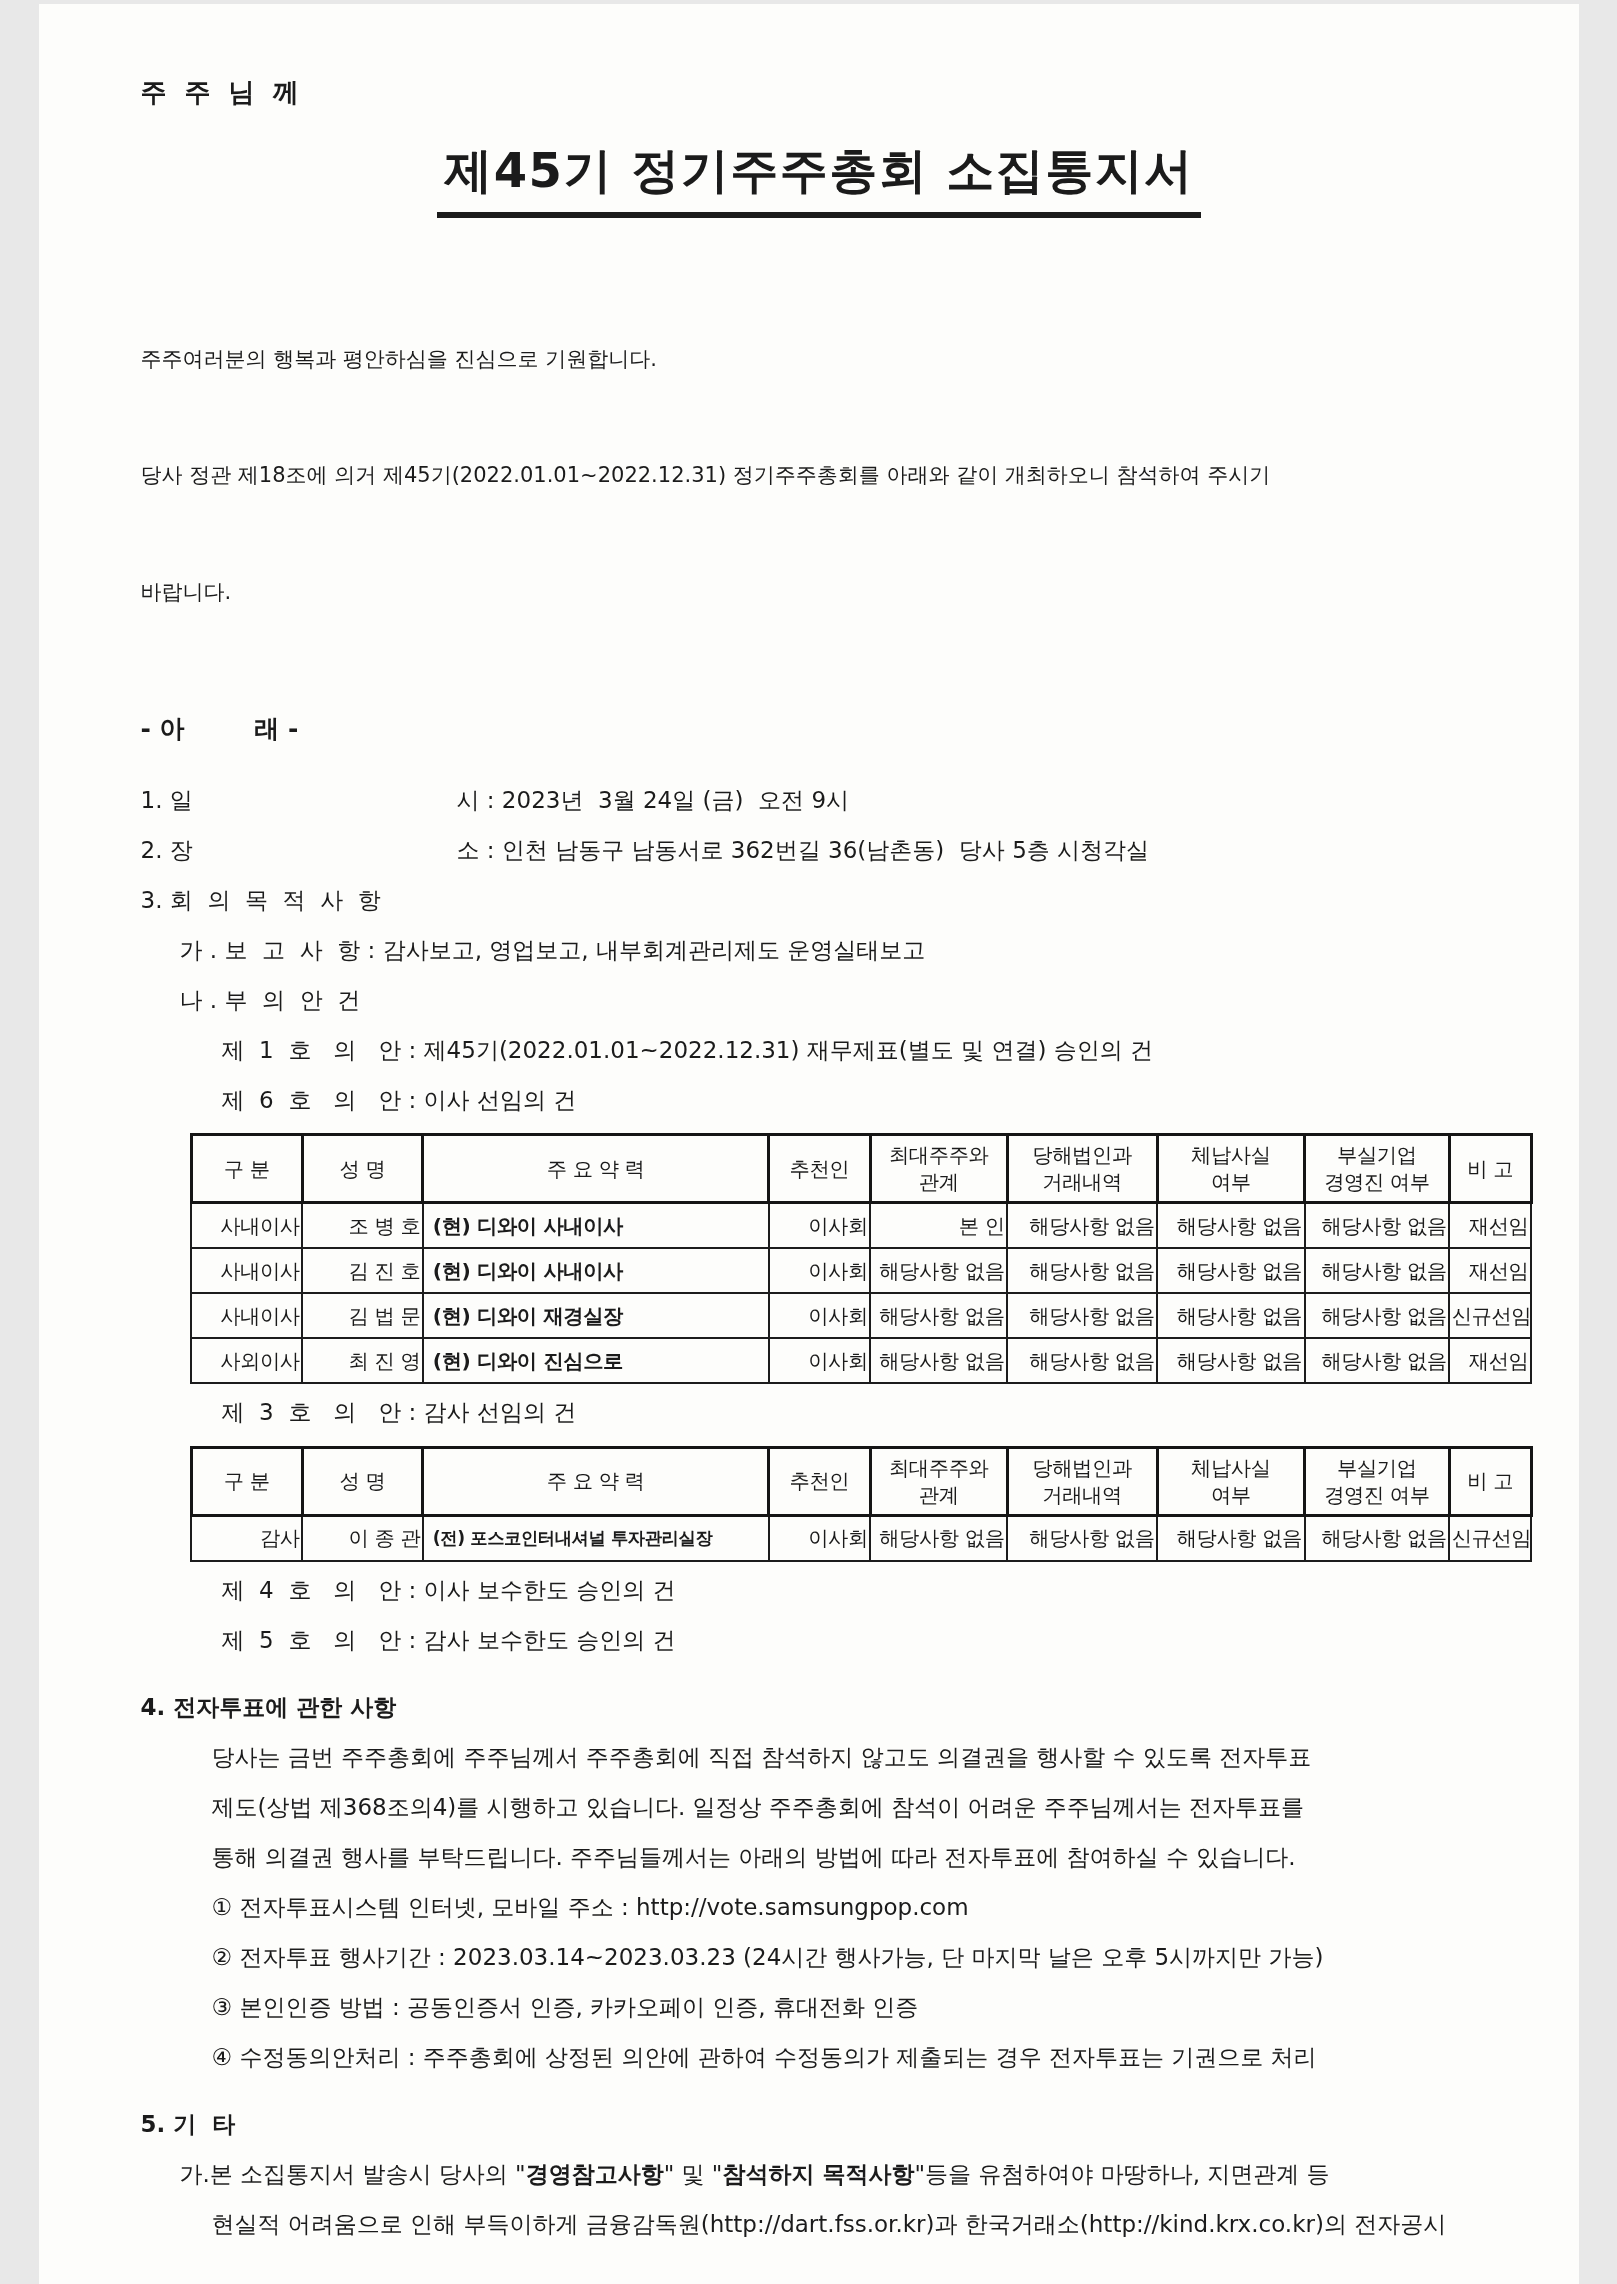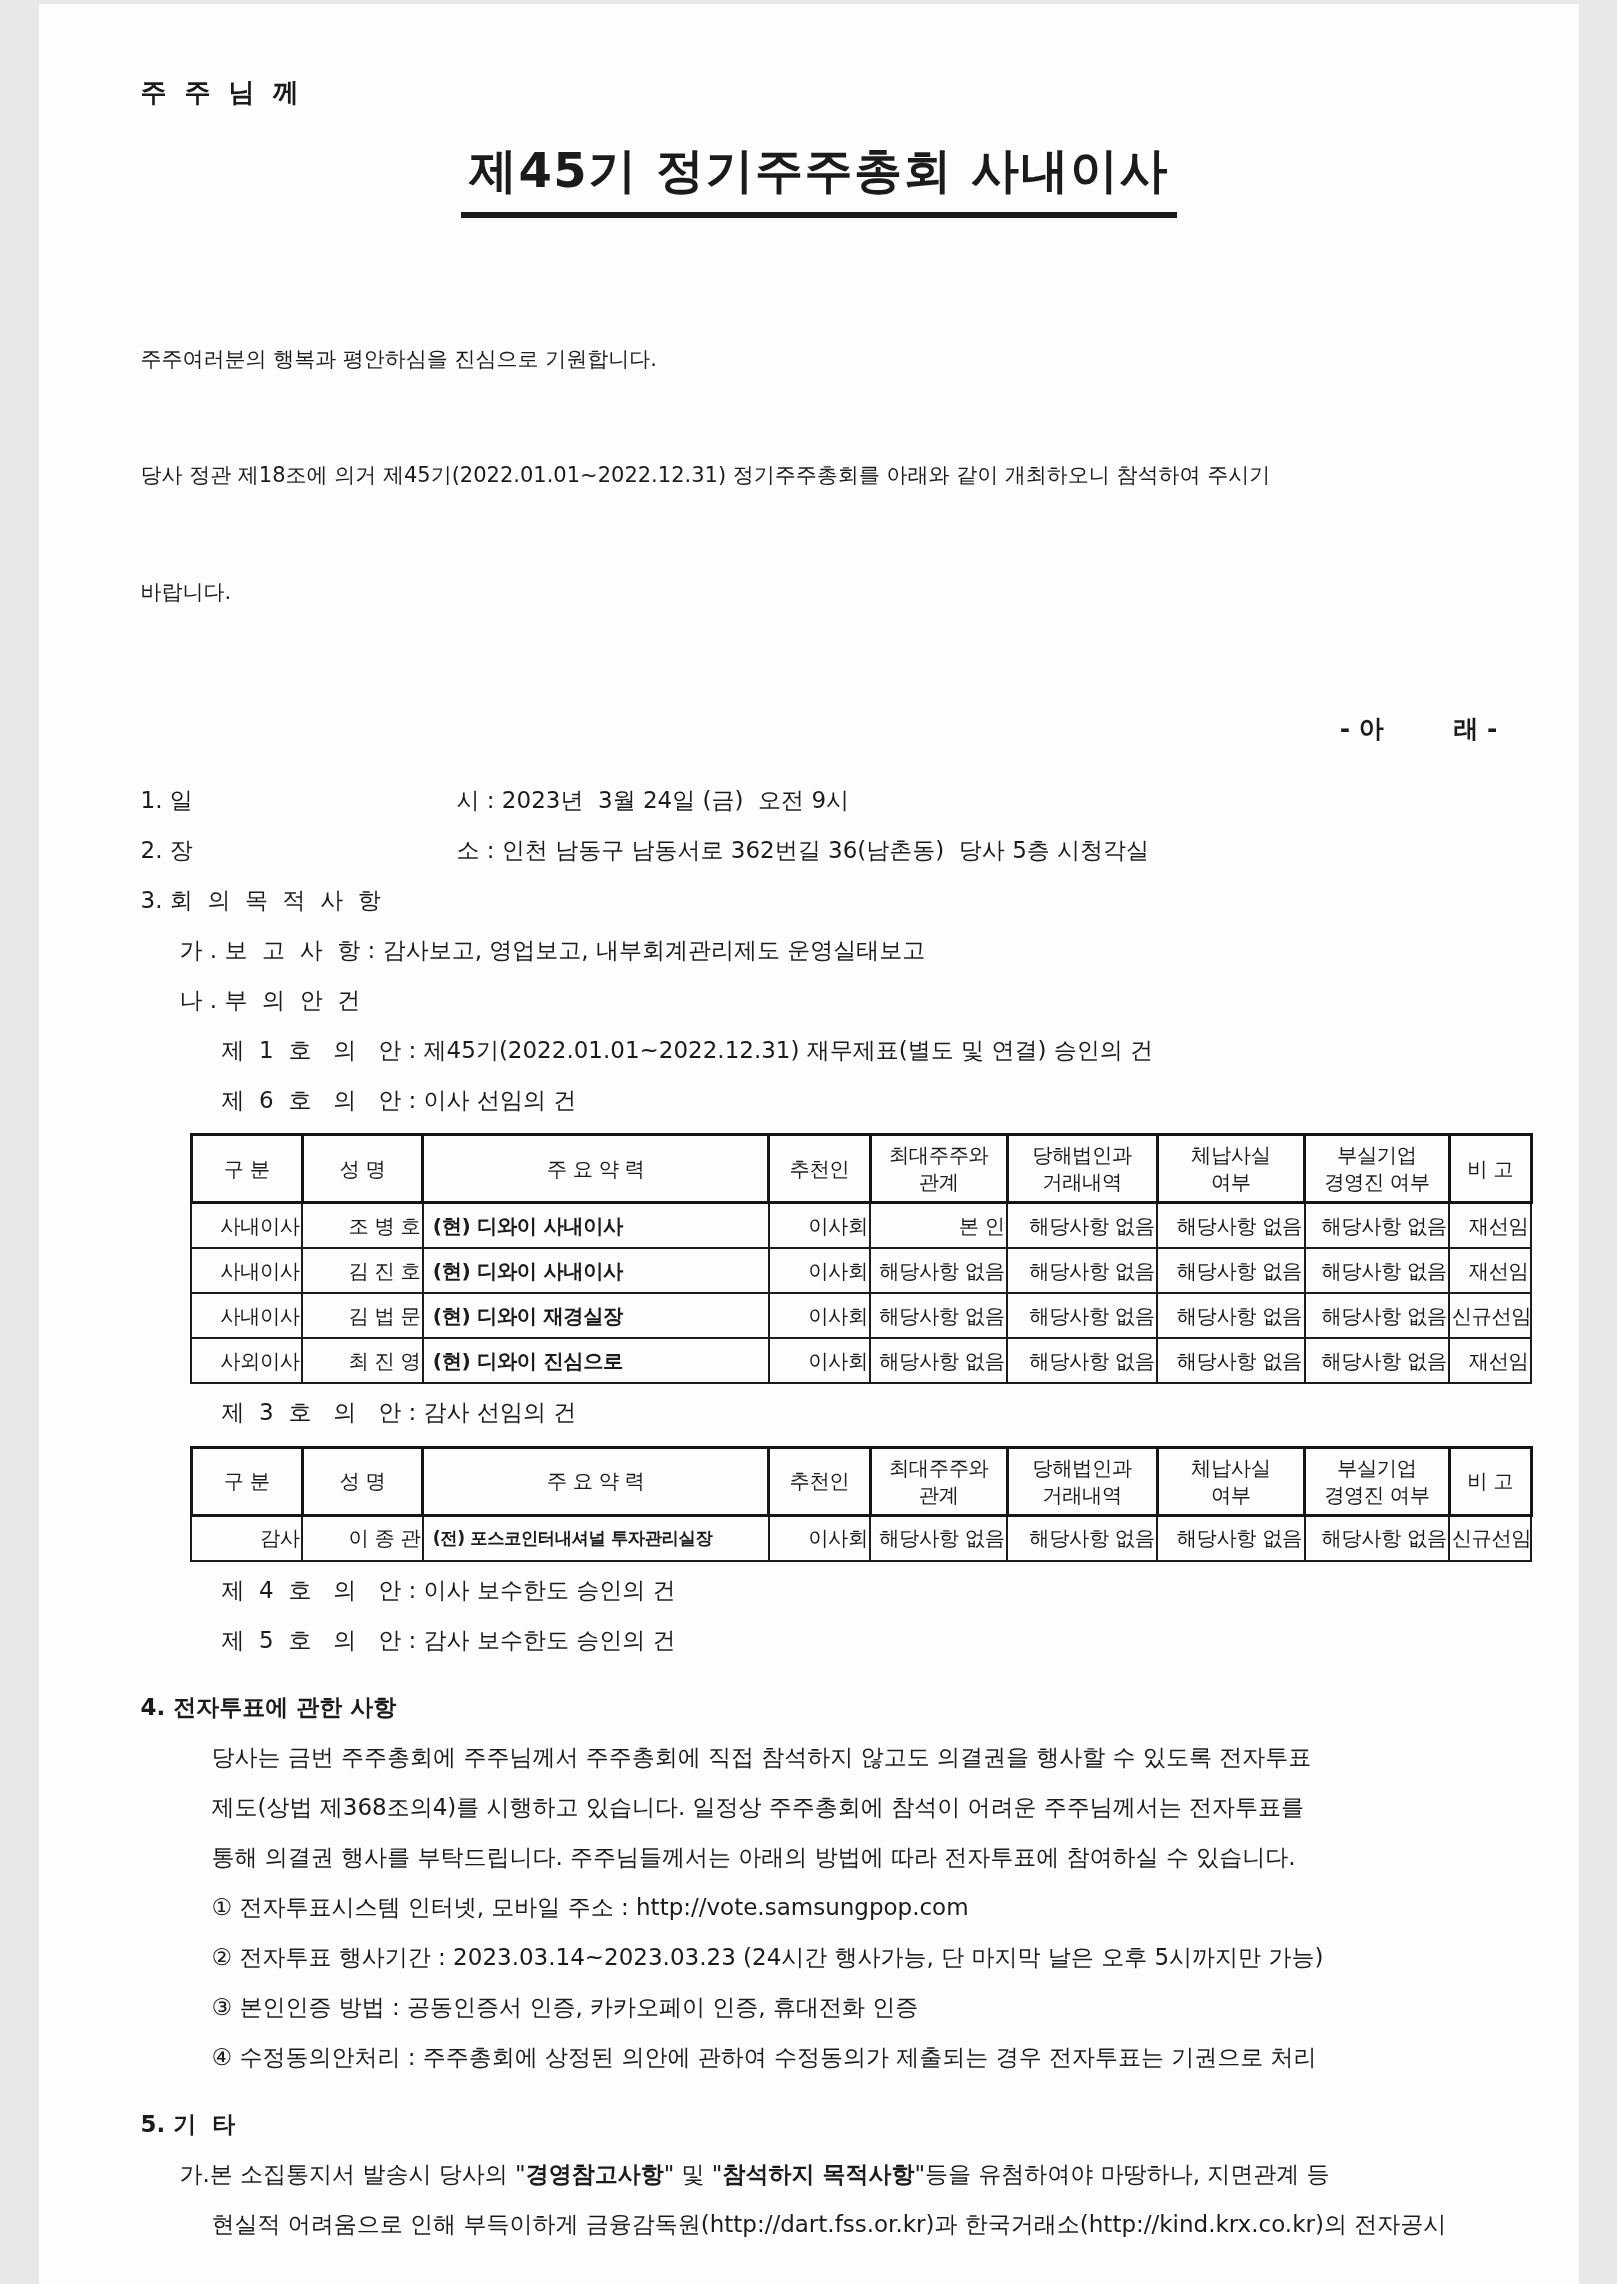--- a/index.html
+++ b/index.html
@@ -9,21 +9,21 @@
     font-family:"DejaVu Sans", sans-serif;
   }
   .content{padding:71px 81px 0 102px;}
   .greeting{font-size:26px; font-weight:bold; letter-spacing:4.5px;}
   .title-wrap{text-align:center; margin-top:29px;}
   .doc-title{
     display:inline-block; font-size:48px; font-weight:bold; letter-spacing:1.5px;
     border-bottom:6px solid #1c1c1c; padding:0 7.5px 9px 7.5px;
   }
   .intro{margin-top:44px; font-size:21px; line-height:1.85; white-space:pre-wrap;}
-  .below-marker{margin-top:22.6px; text-align:right; font-size:25px; font-weight:bold; white-space:pre;}
+  .below-marker{margin-top:22.6px; text-align:left; font-size:25px; font-weight:bold; white-space:pre;}
   .items{margin-top:39px;}
   .row{font-size:23px; line-height:1.45; margin-bottom:16.6px; white-space:pre-wrap;}
   .item-flex{display:flex;}
   .item-label{width:316px; flex:0 0 auto;}
   .indent-1{margin-left:39px;}
   .indent-2{margin-left:81px;}
   .indent-3{margin-left:71px;}
   .bold{font-weight:bold;}
   .sec-heading{font-weight:bold;}
   .mt-lg{margin-top:34px;}
@@ -43,21 +43,21 @@
   table.doc .cell-small{font-size:17.3px;}
 </style>
 </head>
 <body>
 
 <div class="page">
   <div class="content">
     <div class="greeting">주 주 님 께</div>
 
     <div class="title-wrap">
-      <span class="doc-title">제45기 정기주주총회 사내이사</span>
+      <span class="doc-title">제45기 정기주주총회 소집통지서</span>
     </div>
 
     <div class="intro">
       <div>주주여러분의 행복과 평안하심을 진심으로 기원합니다.</div>
       <div>당사 정관 제18조에 의거 제45기(2022.01.01~2022.12.31) 정기주주총회를 아래와 같이 개최하오니 참석하여 주시기</div>
       <div>바랍니다.</div>
     </div>
 
     <div class="below-marker">- 아        래 -</div>
 

